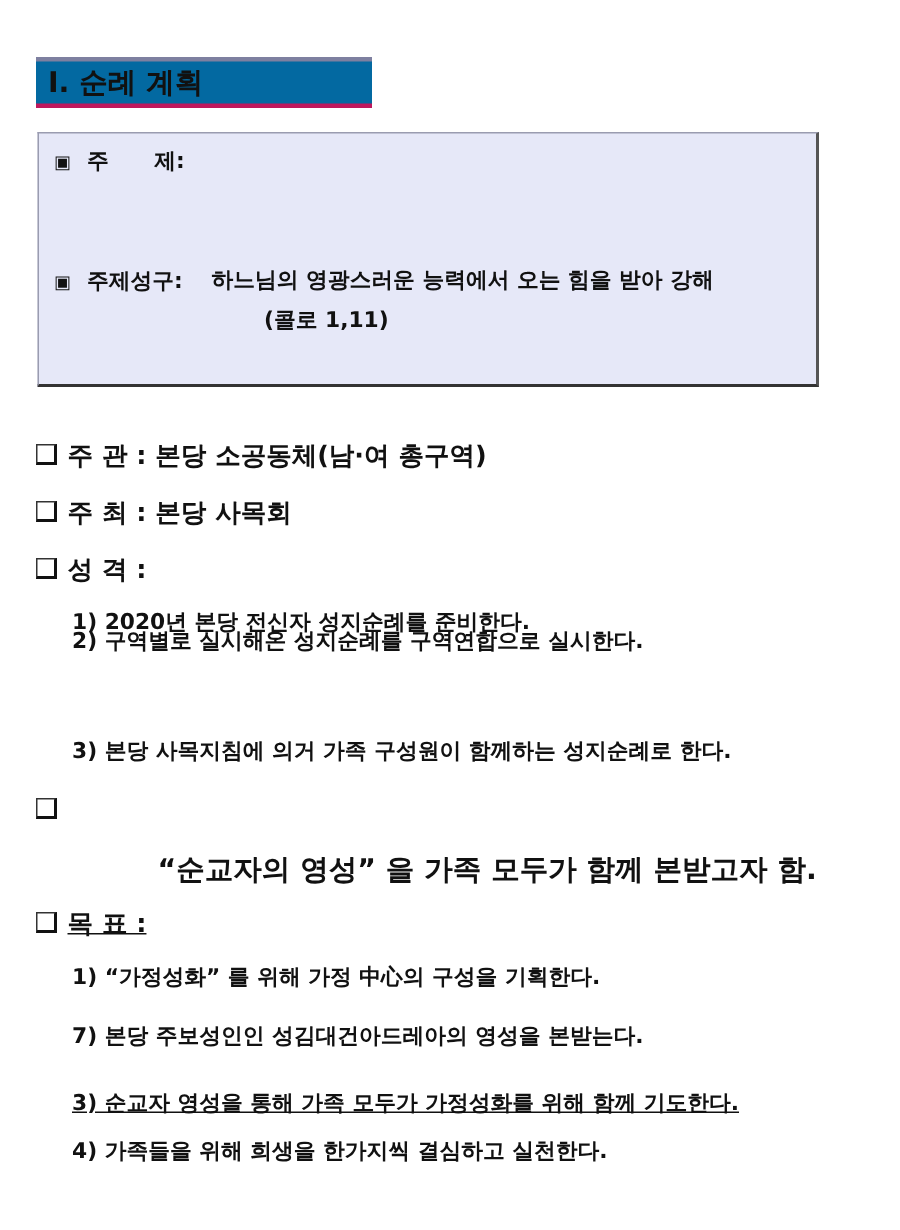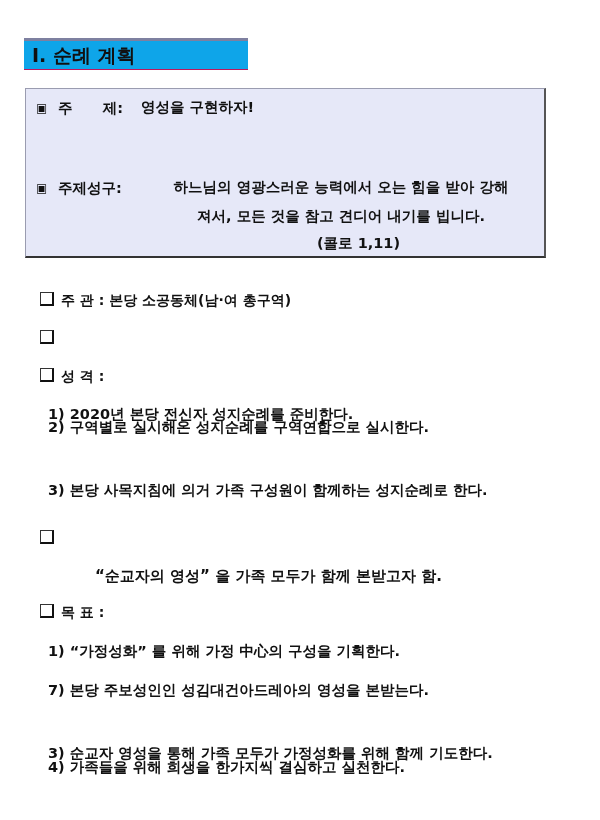--- a/index.html
+++ b/index.html
@@ -2,95 +2,93 @@
 <html><head>
   <meta charset="utf-8">
   <style>
     html, body { margin: 0; padding: 0; background: #ffffff; }
     body {
       width: 600px; height: 820px; position: relative; overflow: hidden;
       font-family: "DejaVu Sans", sans-serif; color: #111;
     }
     .title-bar {
       position: absolute; left: 24px; top: 38px; width: 216px; height: 28px;
-      background: #0ea5e9;
-      border-top: 3px solid #7e80a0; border-bottom: 1px solid #be185d;
+      background: #0369a1;
+      border-top: 3px solid #7e80a0; border-bottom: 3px solid #be185d;
       font-size: 19px; font-weight: bold; line-height: 28px;
       padding-left: 8px; box-sizing: content-box;
     }
     .theme-box {
       position: absolute; left: 25px; top: 88px; width: 521px; height: 170px;
       background: #e6e8f8;
       border: 1px solid #9a9cb0;
       border-right: 2px solid #555; border-bottom: 2px solid #333;
       box-sizing: border-box;
       font-size: 14.5px; font-weight: bold;
     }
     .theme-row { position: absolute; left: 10px; }
     .theme-row .marker { position: absolute; left: 0; top: 0; font-size: 12px; line-height: 22px; }
     .theme-row .label { position: absolute; left: 22px; top: 0; line-height: 22px; white-space: pre; }
     .theme-row .text { position: absolute; left: 105px; top: 0; line-height: 29px; width: 400px; }
     .line { white-space: nowrap; }
 
     .item {
-      position: absolute; left: 40px; font-size: 14px; font-weight: bold; white-space: nowrap;
+      position: absolute; left: 24px; font-size: 17px; font-weight: bold; white-space: nowrap;
     }
     .checkbox {
       display: inline-block; width: 11px; height: 11px;
       border: 1px solid #333; border-right: 2px solid #111; border-bottom: 2px solid #111;
       vertical-align: -1px; margin-right: 7px; background: #fff;
     }
     .sub {
       position: absolute; left: 48px; font-size: 14.5px; font-weight: bold; white-space: nowrap;
     }
     .cont {
-      position: absolute; left: 95px; font-size: 15px; font-weight: bold; white-space: nowrap;
+      position: absolute; left: 105px; font-size: 19px; font-weight: bold; white-space: nowrap;
     }
   </style>
 </head>
 <body>
 
 <div class="title-bar">Ⅰ. 순례 계획</div>
 
 <div class="theme-box">
   <div class="theme-row" style="top:8px;">
     <span class="marker">▣</span>
     <span class="label">주      제:</span>
     <div class="text" style="top:-4px;">
-      <div class="line">영성을 구현하자!</div>
     </div>
   </div>
   <div class="theme-row" style="top:88px;">
     <span class="marker">▣</span>
     <span class="label">주제성구:</span>
-    <div class="text" style="top:-4px;text-align:center;">
+    <div class="text" style="top:-4px;">
       <div class="line">하느님의 영광스러운 능력에서 오는 힘을 받아 강해</div>
-      <div class="line">져서, 모든 것을 참고 견디어 내기를 빕니다.</div>
       <div class="line" style="line-height:24px;margin-left:35px;">(콜로 1,11)</div>
     </div>
   </div>
 </div>
 
 <div class="item" style="top:292px;">
   <span class="checkbox"></span><span>주 관 : 본당 소공동체(남·여 총구역)</span>
 </div>
 <div class="item" style="top:330px;">
-  <span class="checkbox"></span>
+  <span class="checkbox"></span><span>주 최 : 본당 사목회</span>
 </div>
 <div class="item" style="top:368px;">
   <span class="checkbox"></span><span>성 격 :</span>
 </div>
 <div class="sub" style="top:405px;">1)  2020년 본당 전신자 성지순례를 준비한다.</div>
 <div class="sub" style="top:418px;text-align:right;">2)  구역별로 실시해온 성지순례를 구역연합으로 실시한다.</div>
-<div class="sub" style="top:481px;text-align:right;">3)  본당 사목지침에 의거 가족 구성원이 함께하는 성지순례로 한다.</div>
+<div class="sub" style="top:491px;text-align:right;">3)  본당 사목지침에 의거 가족 구성원이 함께하는 성지순례로 한다.</div>
 
 <div class="item" style="top:530px;">
   <span class="checkbox"></span>
 </div>
 <div class="cont" style="top:567px;">“순교자의 영성” 을 가족 모두가 함께 본받고자 함.</div>
 
-<div class="item" style="top:604px;">
+<div class="item" style="top:604px;text-decoration:underline;">
   <span class="checkbox"></span><span>목 표 :</span>
 </div>
 <div class="sub" style="top:642px;">1)  “가정성화” 를 위해 가정 中心의 구성을 기획한다.</div>
 <div class="sub" style="top:681px;">7)  본당 주보성인인 성김대건아드레아의 영성을 본받는다.</div>
-<div class="sub" style="top:744px;">3)  순교자 영성을 통해 가족 모두가 가정성화를 위해 함께 기도한다.</div>
+<div class="sub" style="top:726px;text-decoration:underline;">3)  순교자 영성을 통해 가족 모두가 가정성화를 위해 함께 기도한다.</div>
 <div class="sub" style="top:758px;">4)  가족들을 위해 희생을 한가지씩 결심하고 실천한다.</div>
 
 </body></html>

